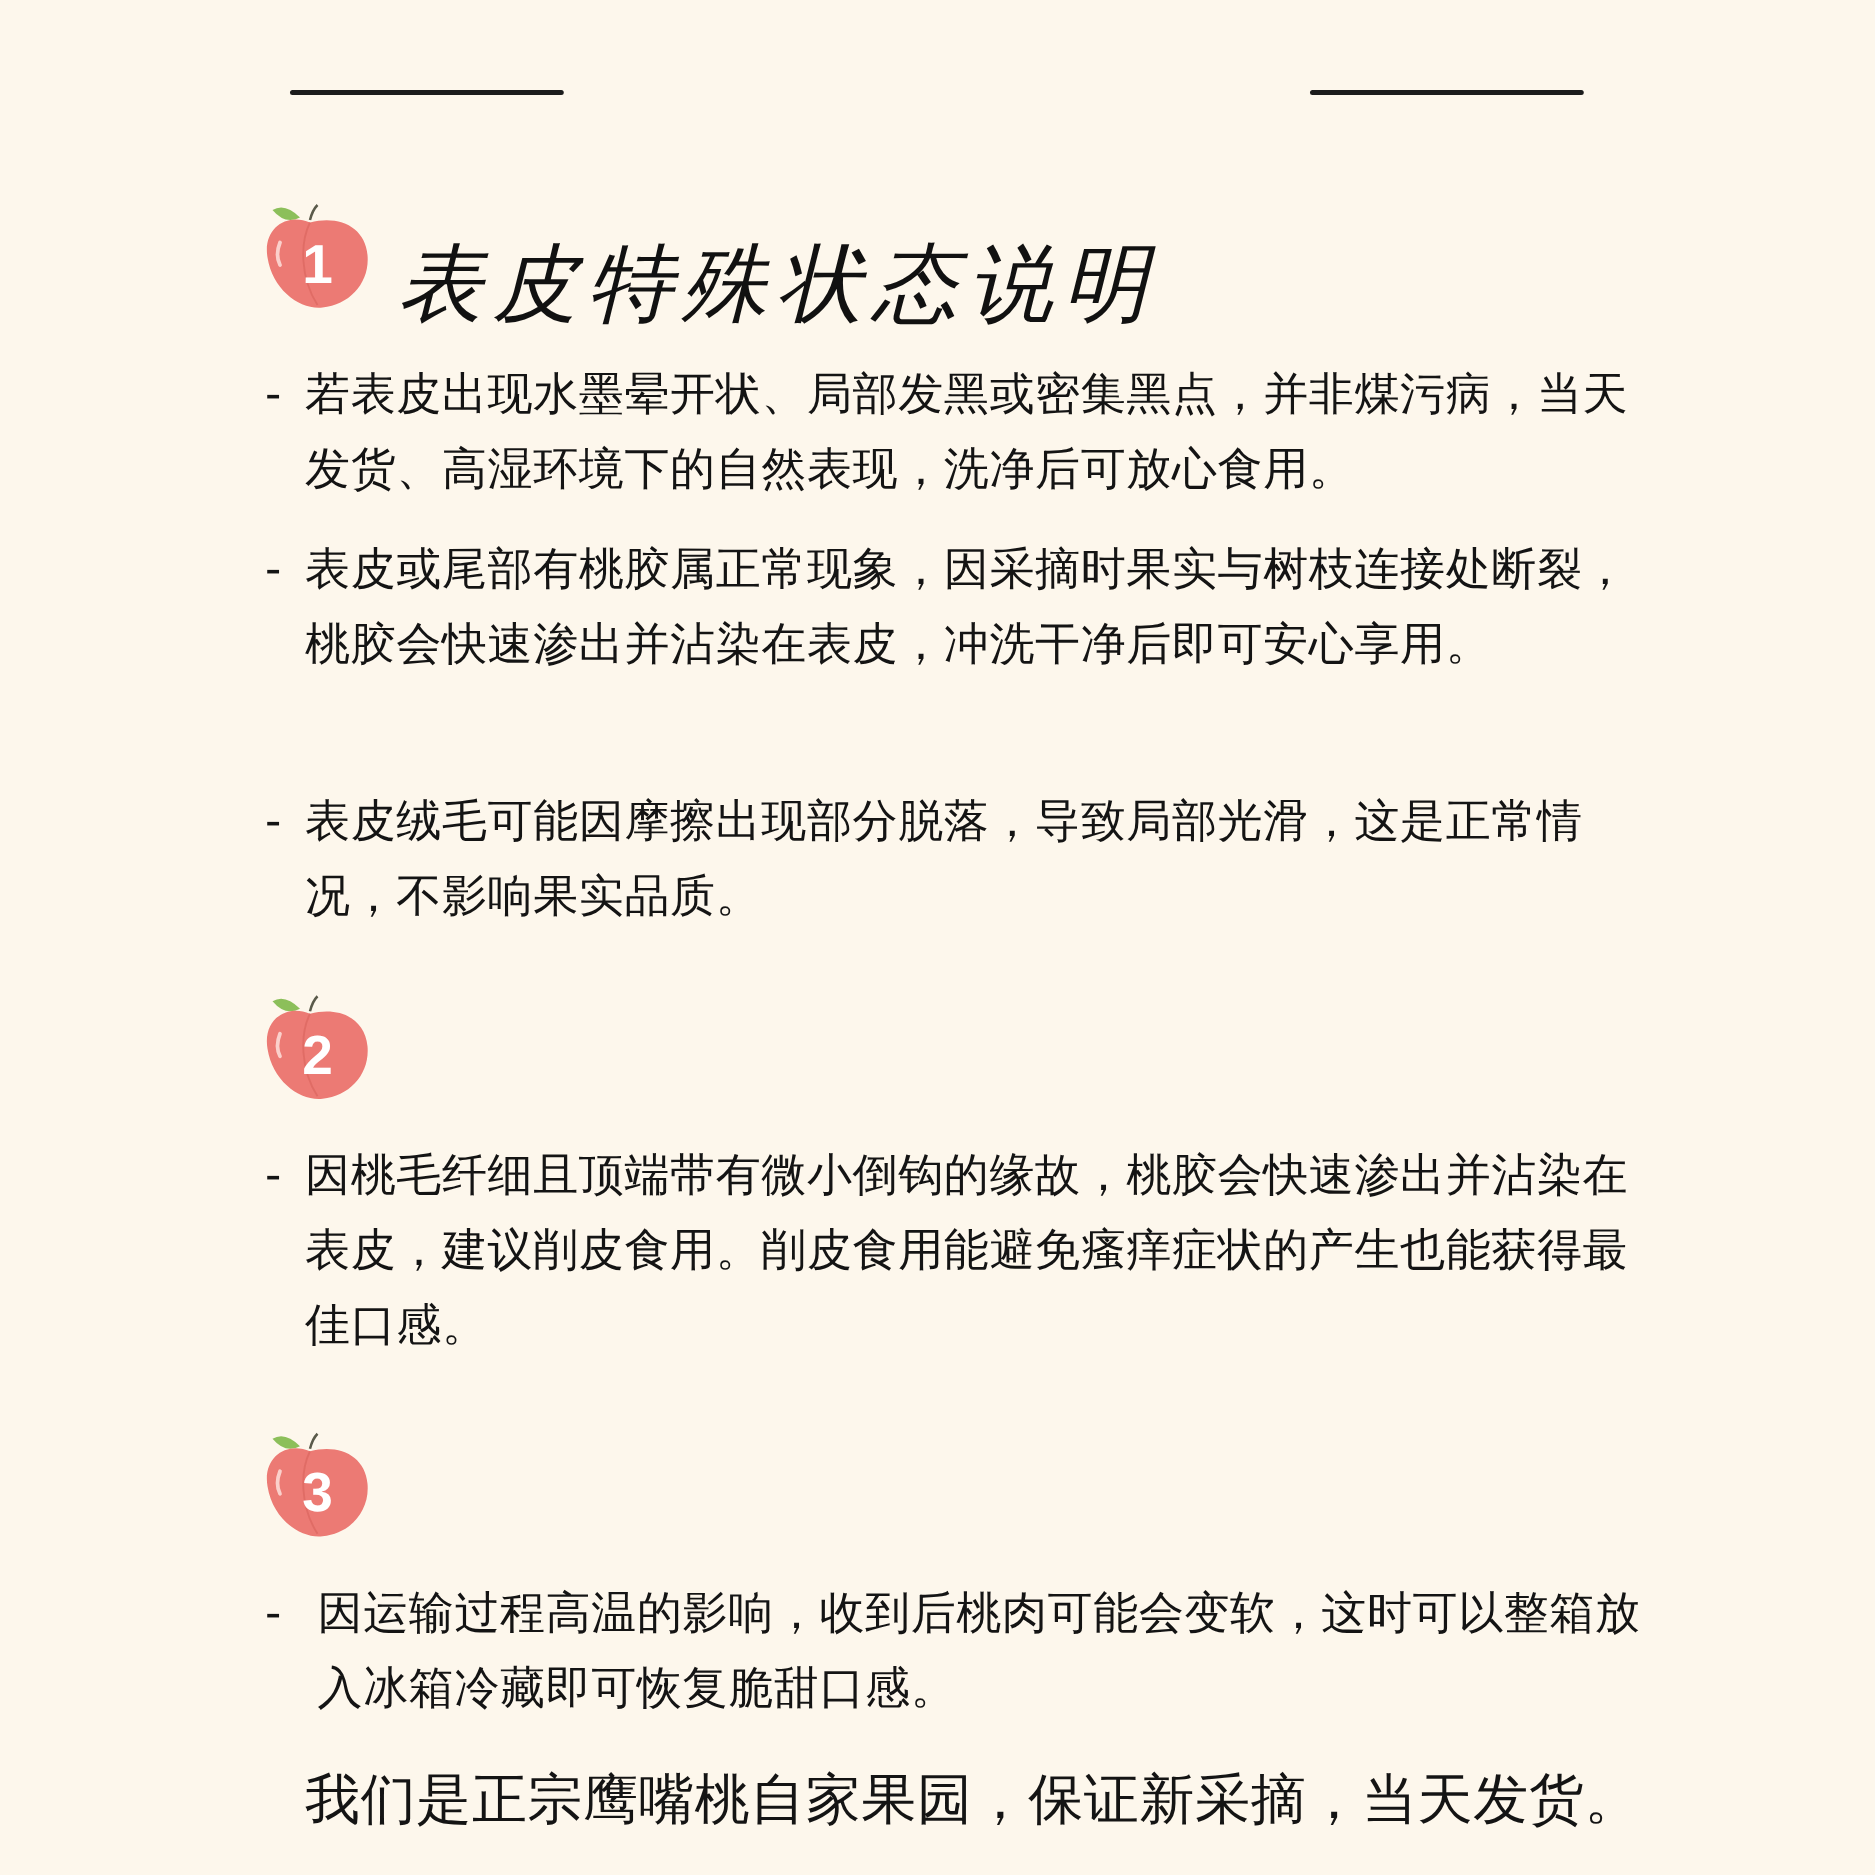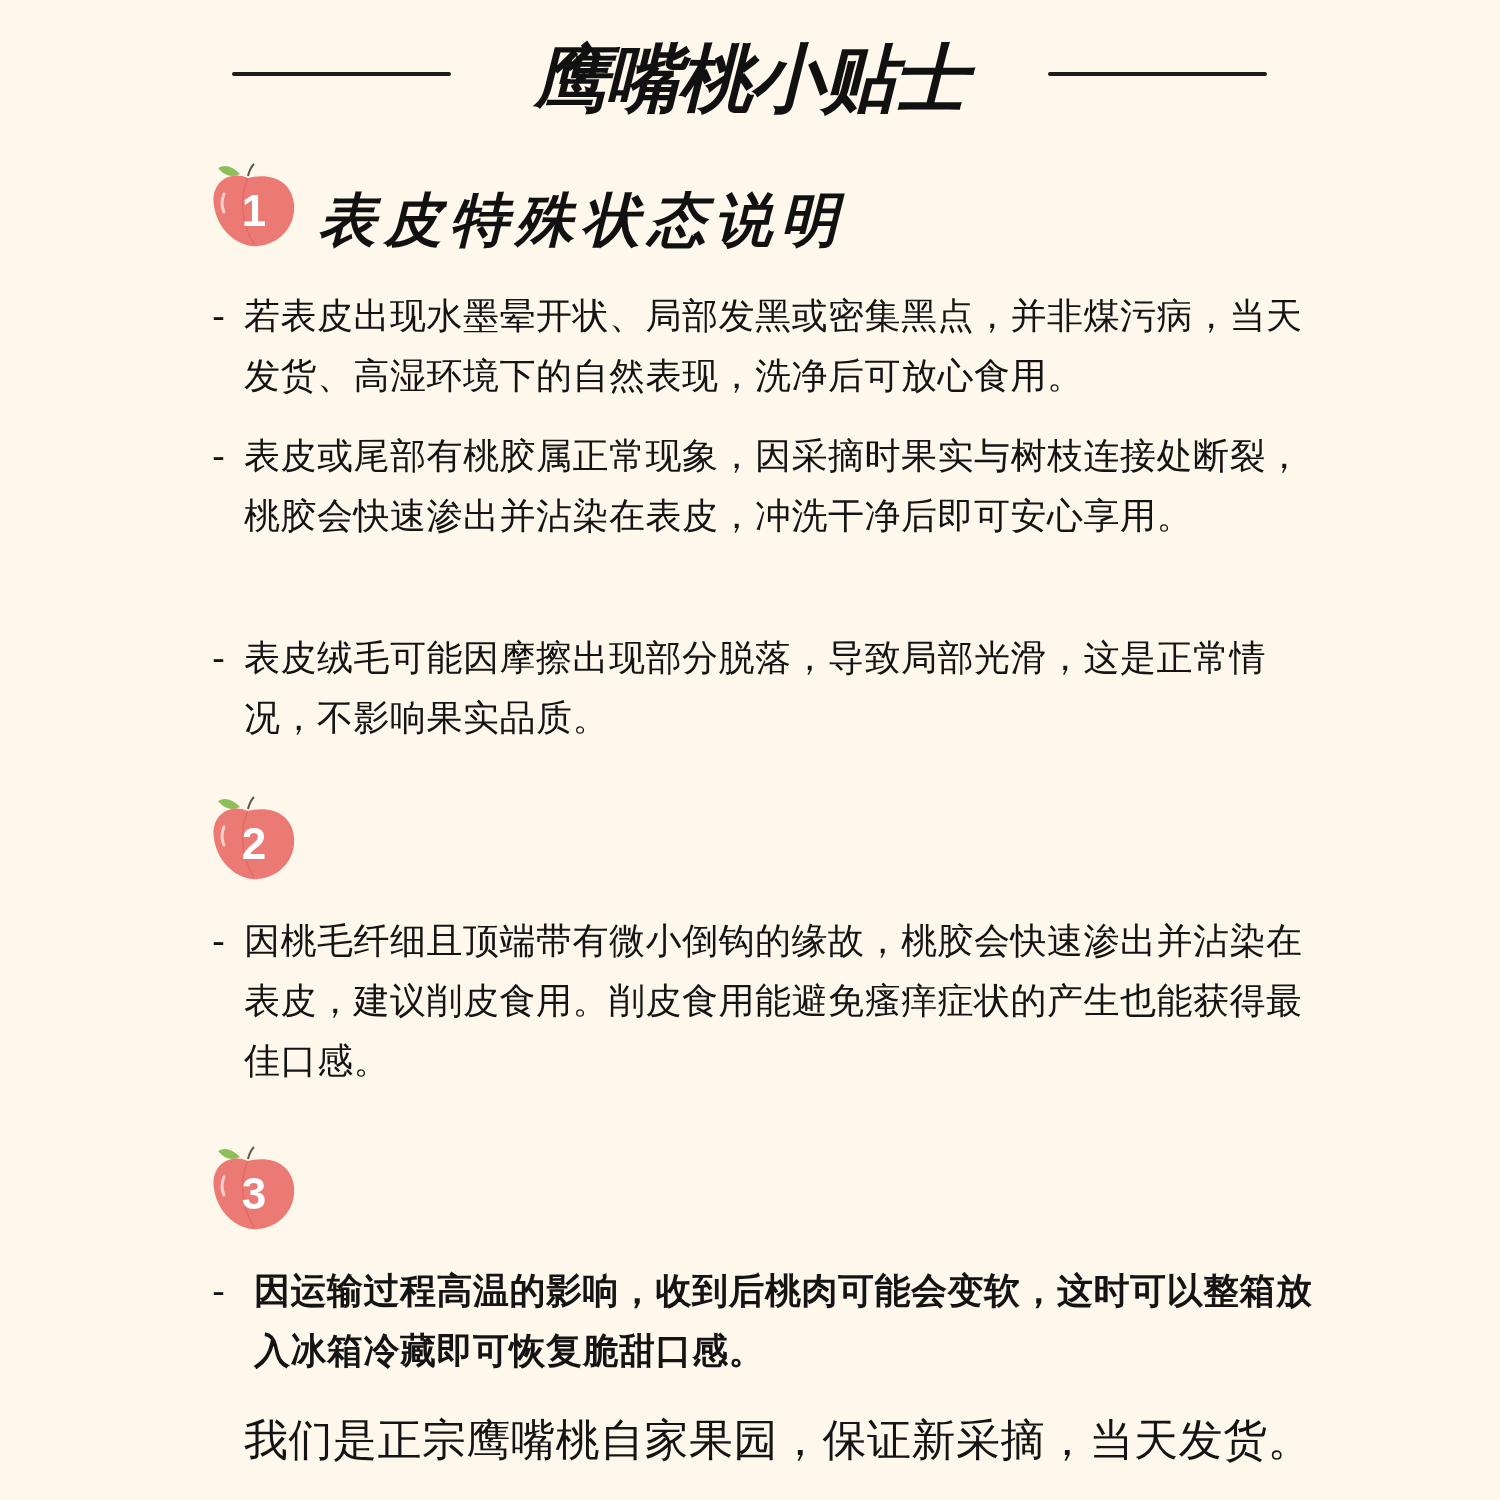--- a/index.html
+++ b/index.html
@@ -29,47 +29,46 @@
     }
     .section-head {
       position: absolute; left: 210px; height: 100px; width: 900px;
     }
     .peach {
       position: absolute; left: 0; top: 0; width: 90px; height: 90px;
     }
     .section-title {
       position: absolute; left: 108px; top: 22px;
       font-family: "DejaVu Serif", "Liberation Serif", serif;
-      font-size: 58px; font-style: italic; letter-spacing: 8px;
-      color: #111; white-space: nowrap; font-weight: bold;
+      font-size: 68px; font-style: italic; letter-spacing: 8px;
+      color: #111; white-space: nowrap;
     }
     .bullet {
       position: absolute; left: 212px; width: 1110px;
       font-size: 36px; line-height: 60px;
       color: #141414;
     }
     .bullet .dash {
       position: absolute; left: 0; top: 0; width: 30px;
     }
     .bullet .text {
       display: block; padding-left: 32px; letter-spacing: 0.5px;
     }
-    .bullet.wide .text { padding-left: 42px; font-weight: bold; }
+    .bullet.wide .text { padding-left: 42px; }
     .footer-note {
       position: absolute; left: 244px; top: 1410px;
       font-size: 44px; line-height: 60px; color: #141414;
       letter-spacing: 0.5px;
     }
   </style>
 </head>
 <body>
 
 <div class="header">
   <div class="rule left"></div>
-  <div class="title">鹰嘴桃小贴士</div>
   <div class="rule right"></div>
 </div>
 
 <div class="section-head" style="top:160px;">
   <svg class="peach" viewBox="0 0 90 90">
     <path d="M30 14 Q18 2 8 8 Q18 20 30 14Z" fill="#8cbf5a"></path>
     <path d="M38 16 Q40 8 44 4" stroke="#5a5a4a" stroke-width="2" fill="none"></path>
     <path d="M38 18 C20 10 0 22 4 46 C8 72 30 88 48 86 C70 84 86 66 84 44 C82 22 62 12 38 18Z" fill="#ec7a74"></path>
     <path d="M38 18 C30 34 30 62 44 84" stroke="#d9625c" stroke-width="1.5" fill="none" opacity="0.6"></path>
     <path d="M14 34 Q10 44 14 52" stroke="#fbd0cb" stroke-width="3" fill="none" stroke-linecap="round"></path>

